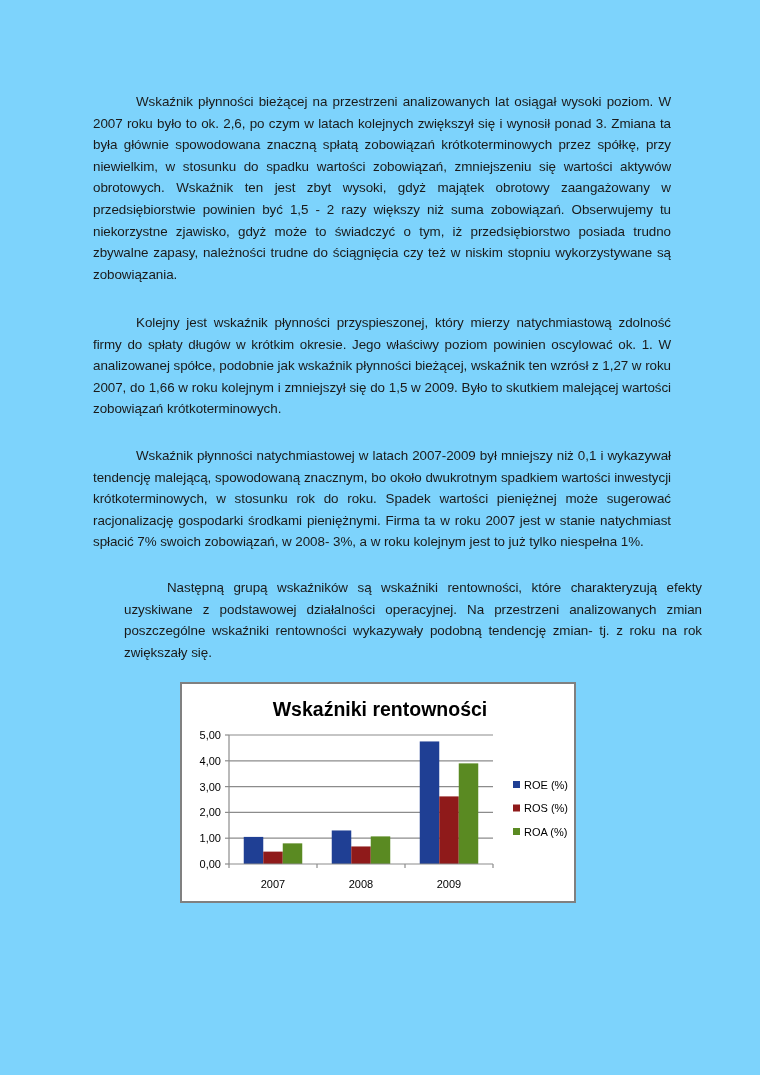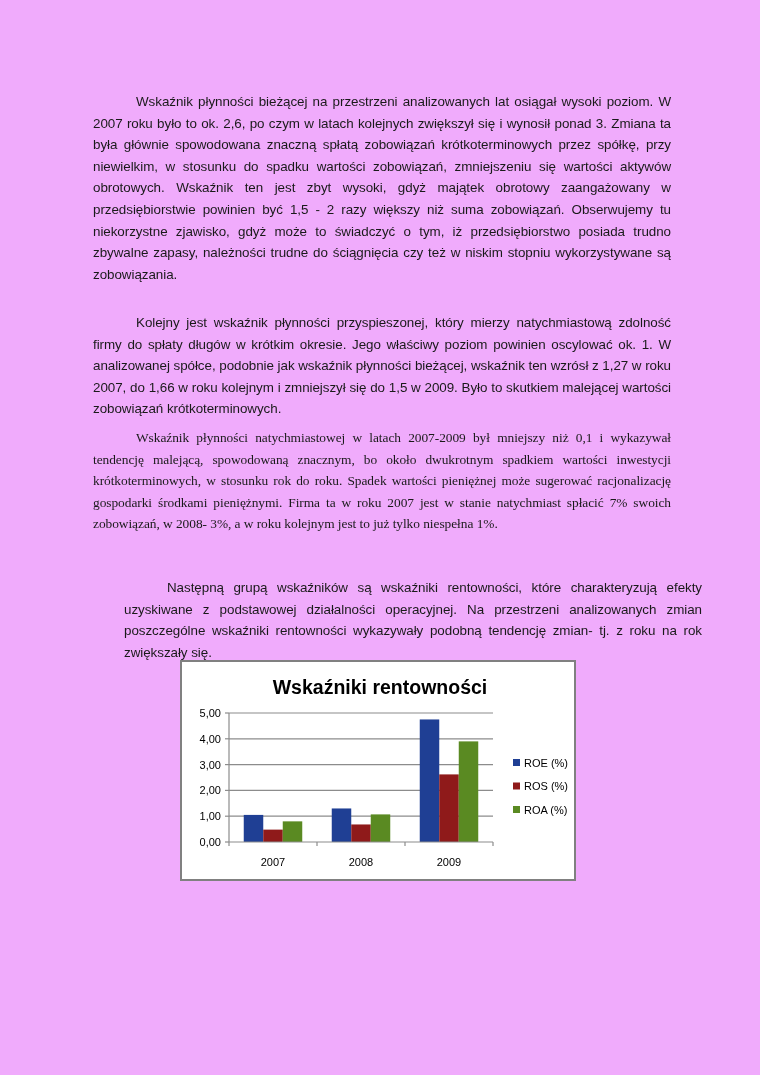--- a/index.html
+++ b/index.html
@@ -13,44 +13,44 @@
       position: relative;
       overflow: hidden;
       font-family: "Liberation Sans", "DejaVu Sans", sans-serif;
       color: #1a1a1a;
     }
     .page {
       position: absolute;
       left: 0; top: 0;
       width: 760px;
       height: 1075px;
-      background: #f0abfc;
+      background: #7dd3fc;
     }
     .text-block {
       position: absolute;
       left: 93px;
       width: 578px;
       font-size: 13.4px;
       line-height: 21.6px;
       text-align: justify;
       letter-spacing: -0.05px;
     }
     .text-block p {
       margin: 0;
       text-indent: 43px;
     }
     #para1 { top: 91px; }
     #para2 { top: 312px; }
-    #para3 { top: 427px; font-family: Liberation Serif, serif; }
+    #para3 { top: 445px; }
     #para4 { top: 577px; margin-left: 31px; }
 
     .chart-frame {
       position: absolute;
       left: 180px;
-      top: 660px;
+      top: 682px;
       width: 396px;
       height: 221px;
       border: 2px solid #808080;
       background: #fff;
       box-sizing: border-box;
     }
     .chart-svg {
       position: absolute;
       left: 0;
       top: 0;

